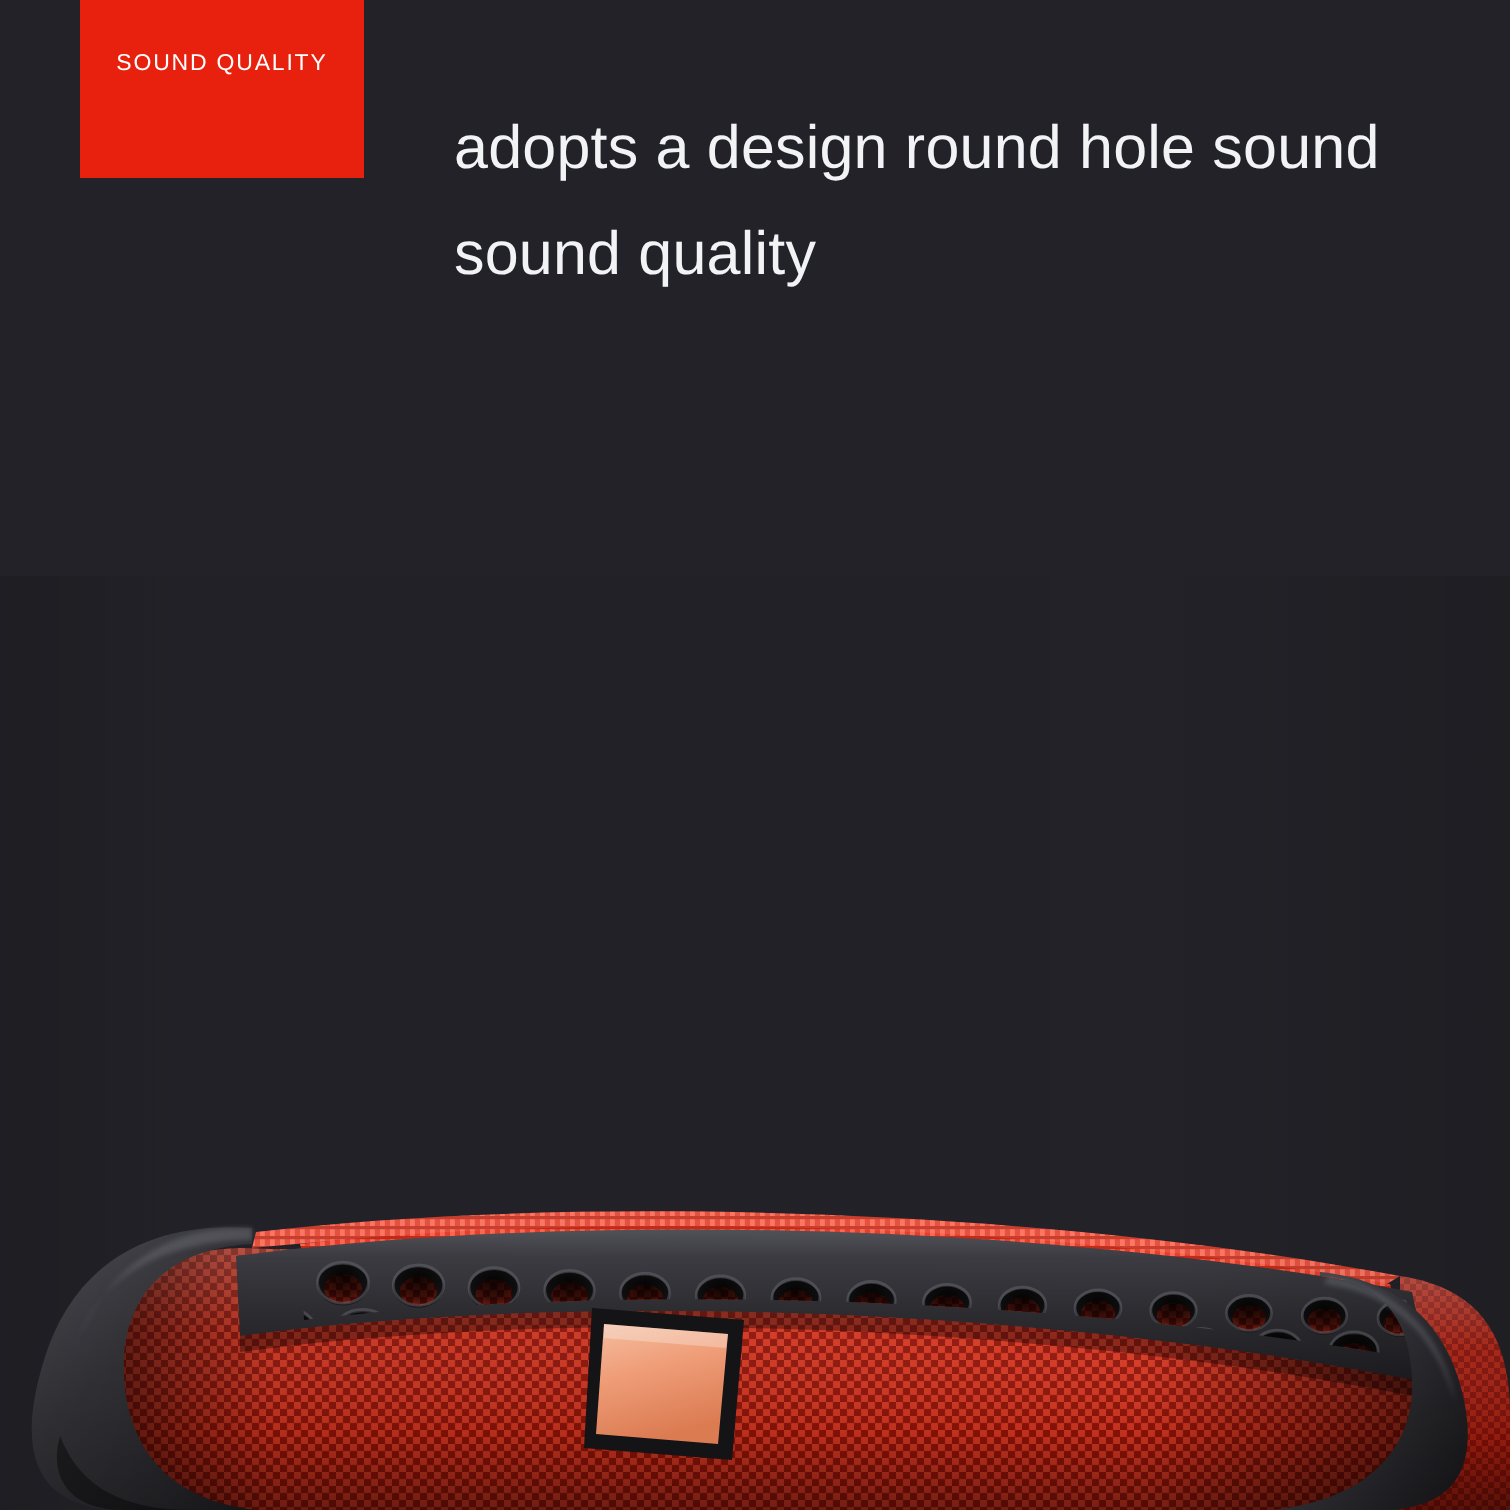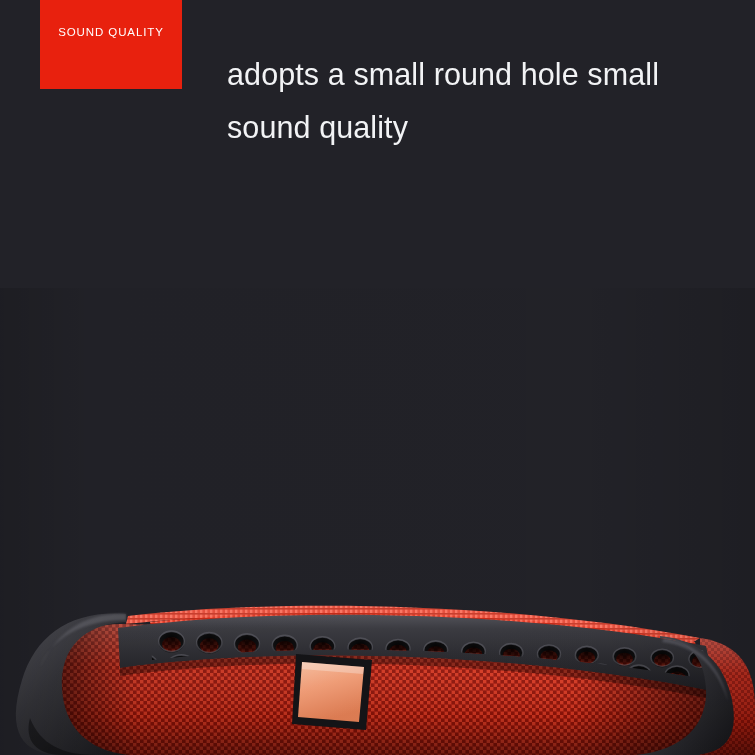--- a/index.html
+++ b/index.html
@@ -63,21 +63,21 @@
 </head>
 <body>
 
 <div id="page">
 
   <div id="badge">
     <div id="badge-label">SOUND QUALITY</div>
   </div>
 
   <div id="headline">
-    <span class="ln">adopts a small round hole small</span>
+    <span class="ln">adopts a design round hole sound</span>
     <span class="ln">sound quality</span>
   </div>
 
   <div id="product">
     <svg viewBox="0 0 755 467" xmlns="http://www.w3.org/2000/svg">
       <defs>
 
         <pattern id="weave" width="7" height="7" patternUnits="userSpaceOnUse">
           <rect width="7" height="7" fill="#C21E10"></rect>
           <rect x="0" y="0" width="3.4" height="3.4" fill="#E63B23"></rect>

